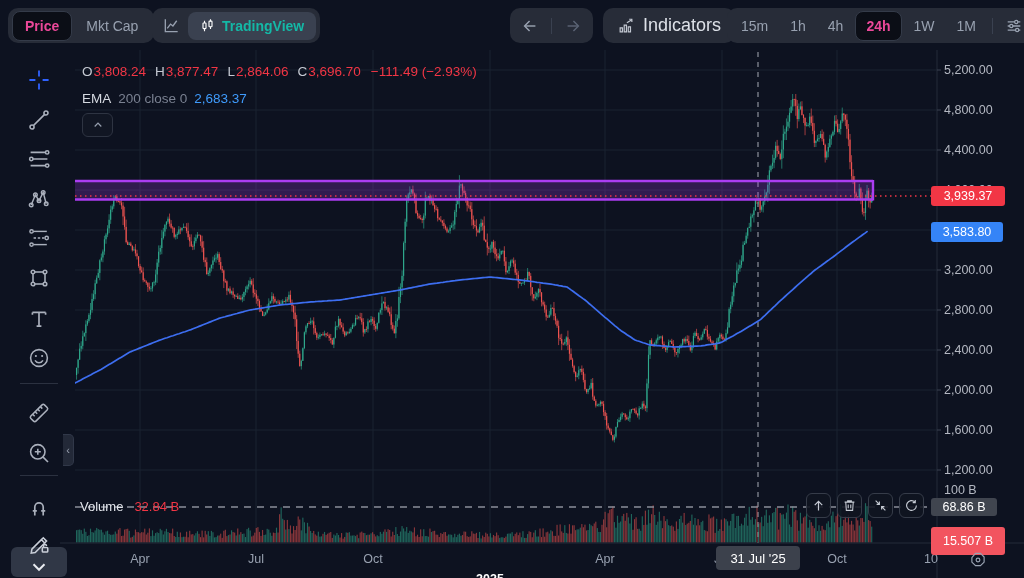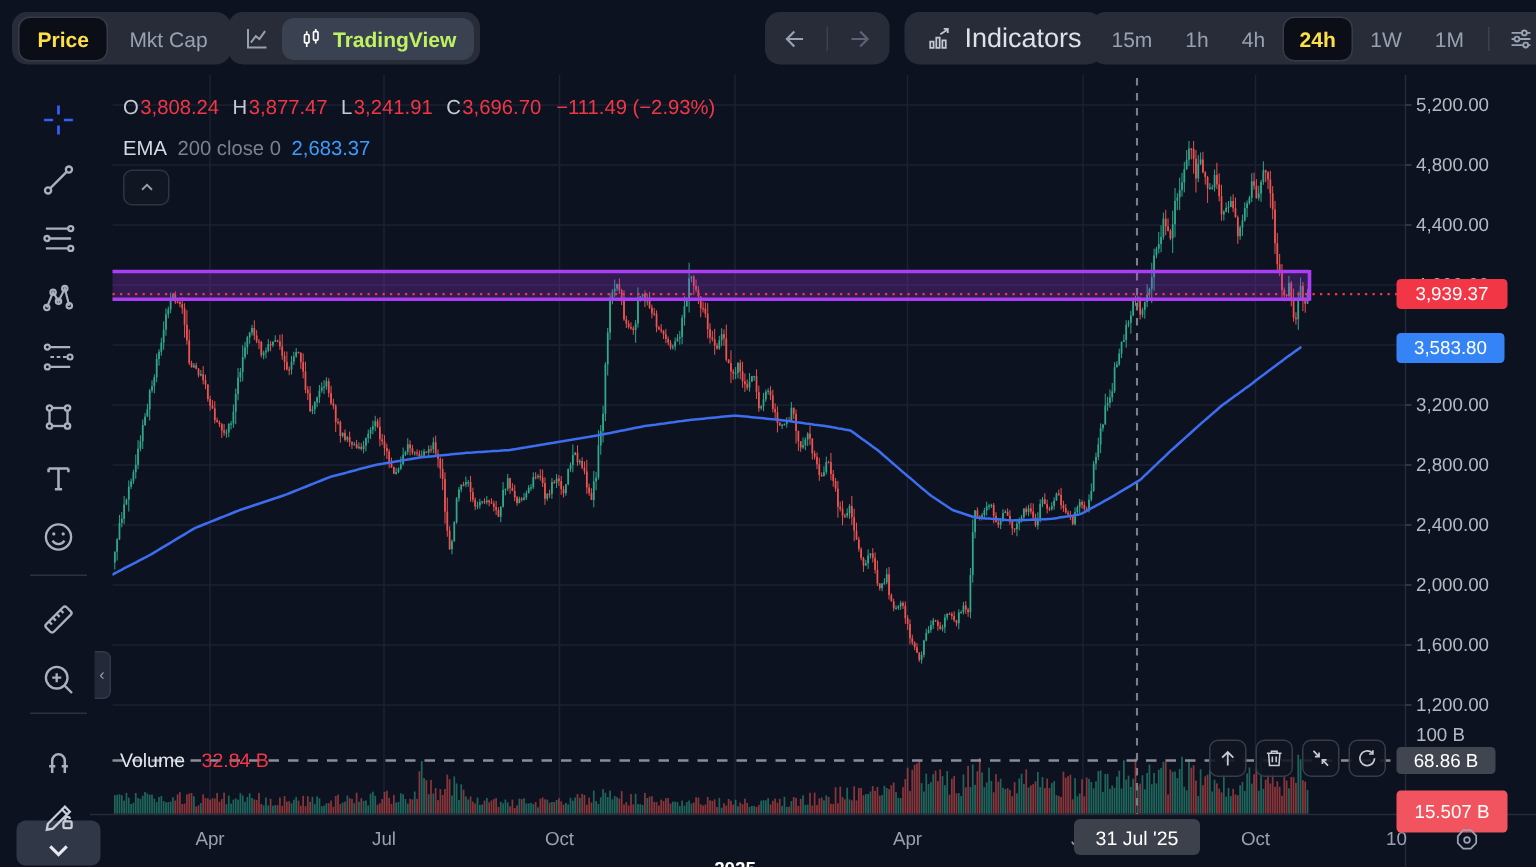--- a/index.html
+++ b/index.html
@@ -6,22 +6,22 @@
   html,body { width:1024px; height:578px; overflow:hidden; background:#0d1220; }
   body { font-family:"Liberation Sans", sans-serif; color:#d5d9e0; position:relative; }
   .app { position:absolute; inset:0; }
   svg.chart { position:absolute; left:0; top:0; z-index:1; }
 
   
   .pillgroup { position:absolute; top:8px; height:35px; background:#272c38; border-radius:10px;
                display:flex; align-items:center; padding:0 4px; gap:2px; z-index:6; }
   .pill { border:none; background:transparent; color:#98a1b0; font:14px "Liberation Sans",sans-serif;
           padding:6px 12px; border-radius:8px; cursor:pointer; display:flex; align-items:center; gap:7px; }
-  .pill.active { background:#0b0e16; color:#fde047; font-weight:bold; border:1px solid #343b49; }
-  .pill.lightpill { background:#3a4150; color:#bef264; font-weight:bold; }
+  .pill.active { background:#0b0e16; color:#ec4899; font-weight:bold; border:1px solid #343b49; }
+  .pill.lightpill { background:#3a4150; color:#14b8a6; font-weight:bold; }
   .iconbtn { width:30px; height:28px; display:flex; align-items:center; justify-content:center;
              background:transparent; border:none; border-radius:7px; cursor:pointer; }
   .vdiv { width:1px; height:16px; background:#3a4150; margin:0 4px; }
 
   
   .ltool { position:absolute; left:0; top:50px; width:76px; z-index:5; }
   .ltool .tbtn { position:absolute; left:26px; width:26px; height:26px; display:flex;
                  align-items:center; justify-content:center; cursor:pointer; }
   .ltool .tdiv { position:absolute; left:20px; width:38px; height:1px; background:#2b3140; }
   .draw-hl { position:absolute; left:11px; top:497px; width:56px; height:30px;
@@ -1838,21 +1838,21 @@
       </svg>
     </div>
   </div>
   <div class="collapse-tab">
     <span>‹</span>
   </div>
 
   <div class="ohlc">
     <span><span class="k">O</span><span class="v">3,808.24</span></span>
     <span><span class="k">H</span><span class="v">3,877.47</span></span>
-    <span><span class="k">L</span><span class="v">3,241.91</span></span>
+    <span><span class="k">L</span><span class="v">2,864.06</span></span>
     <span><span class="k">C</span><span class="v">3,696.70</span></span>
     <span class="v">−111.49 (−2.93%)</span>
   </div>
   <div class="ema-legend">
     <span class="nm">EMA</span>
     <span class="pr">200 close 0</span>
     <span class="vl">2,683.37</span>
   </div>
   <div class="legend-collapse">
     <svg width="12" height="12" viewBox="0 0 20 20" fill="none" stroke="#98a1b0" stroke-width="2">

